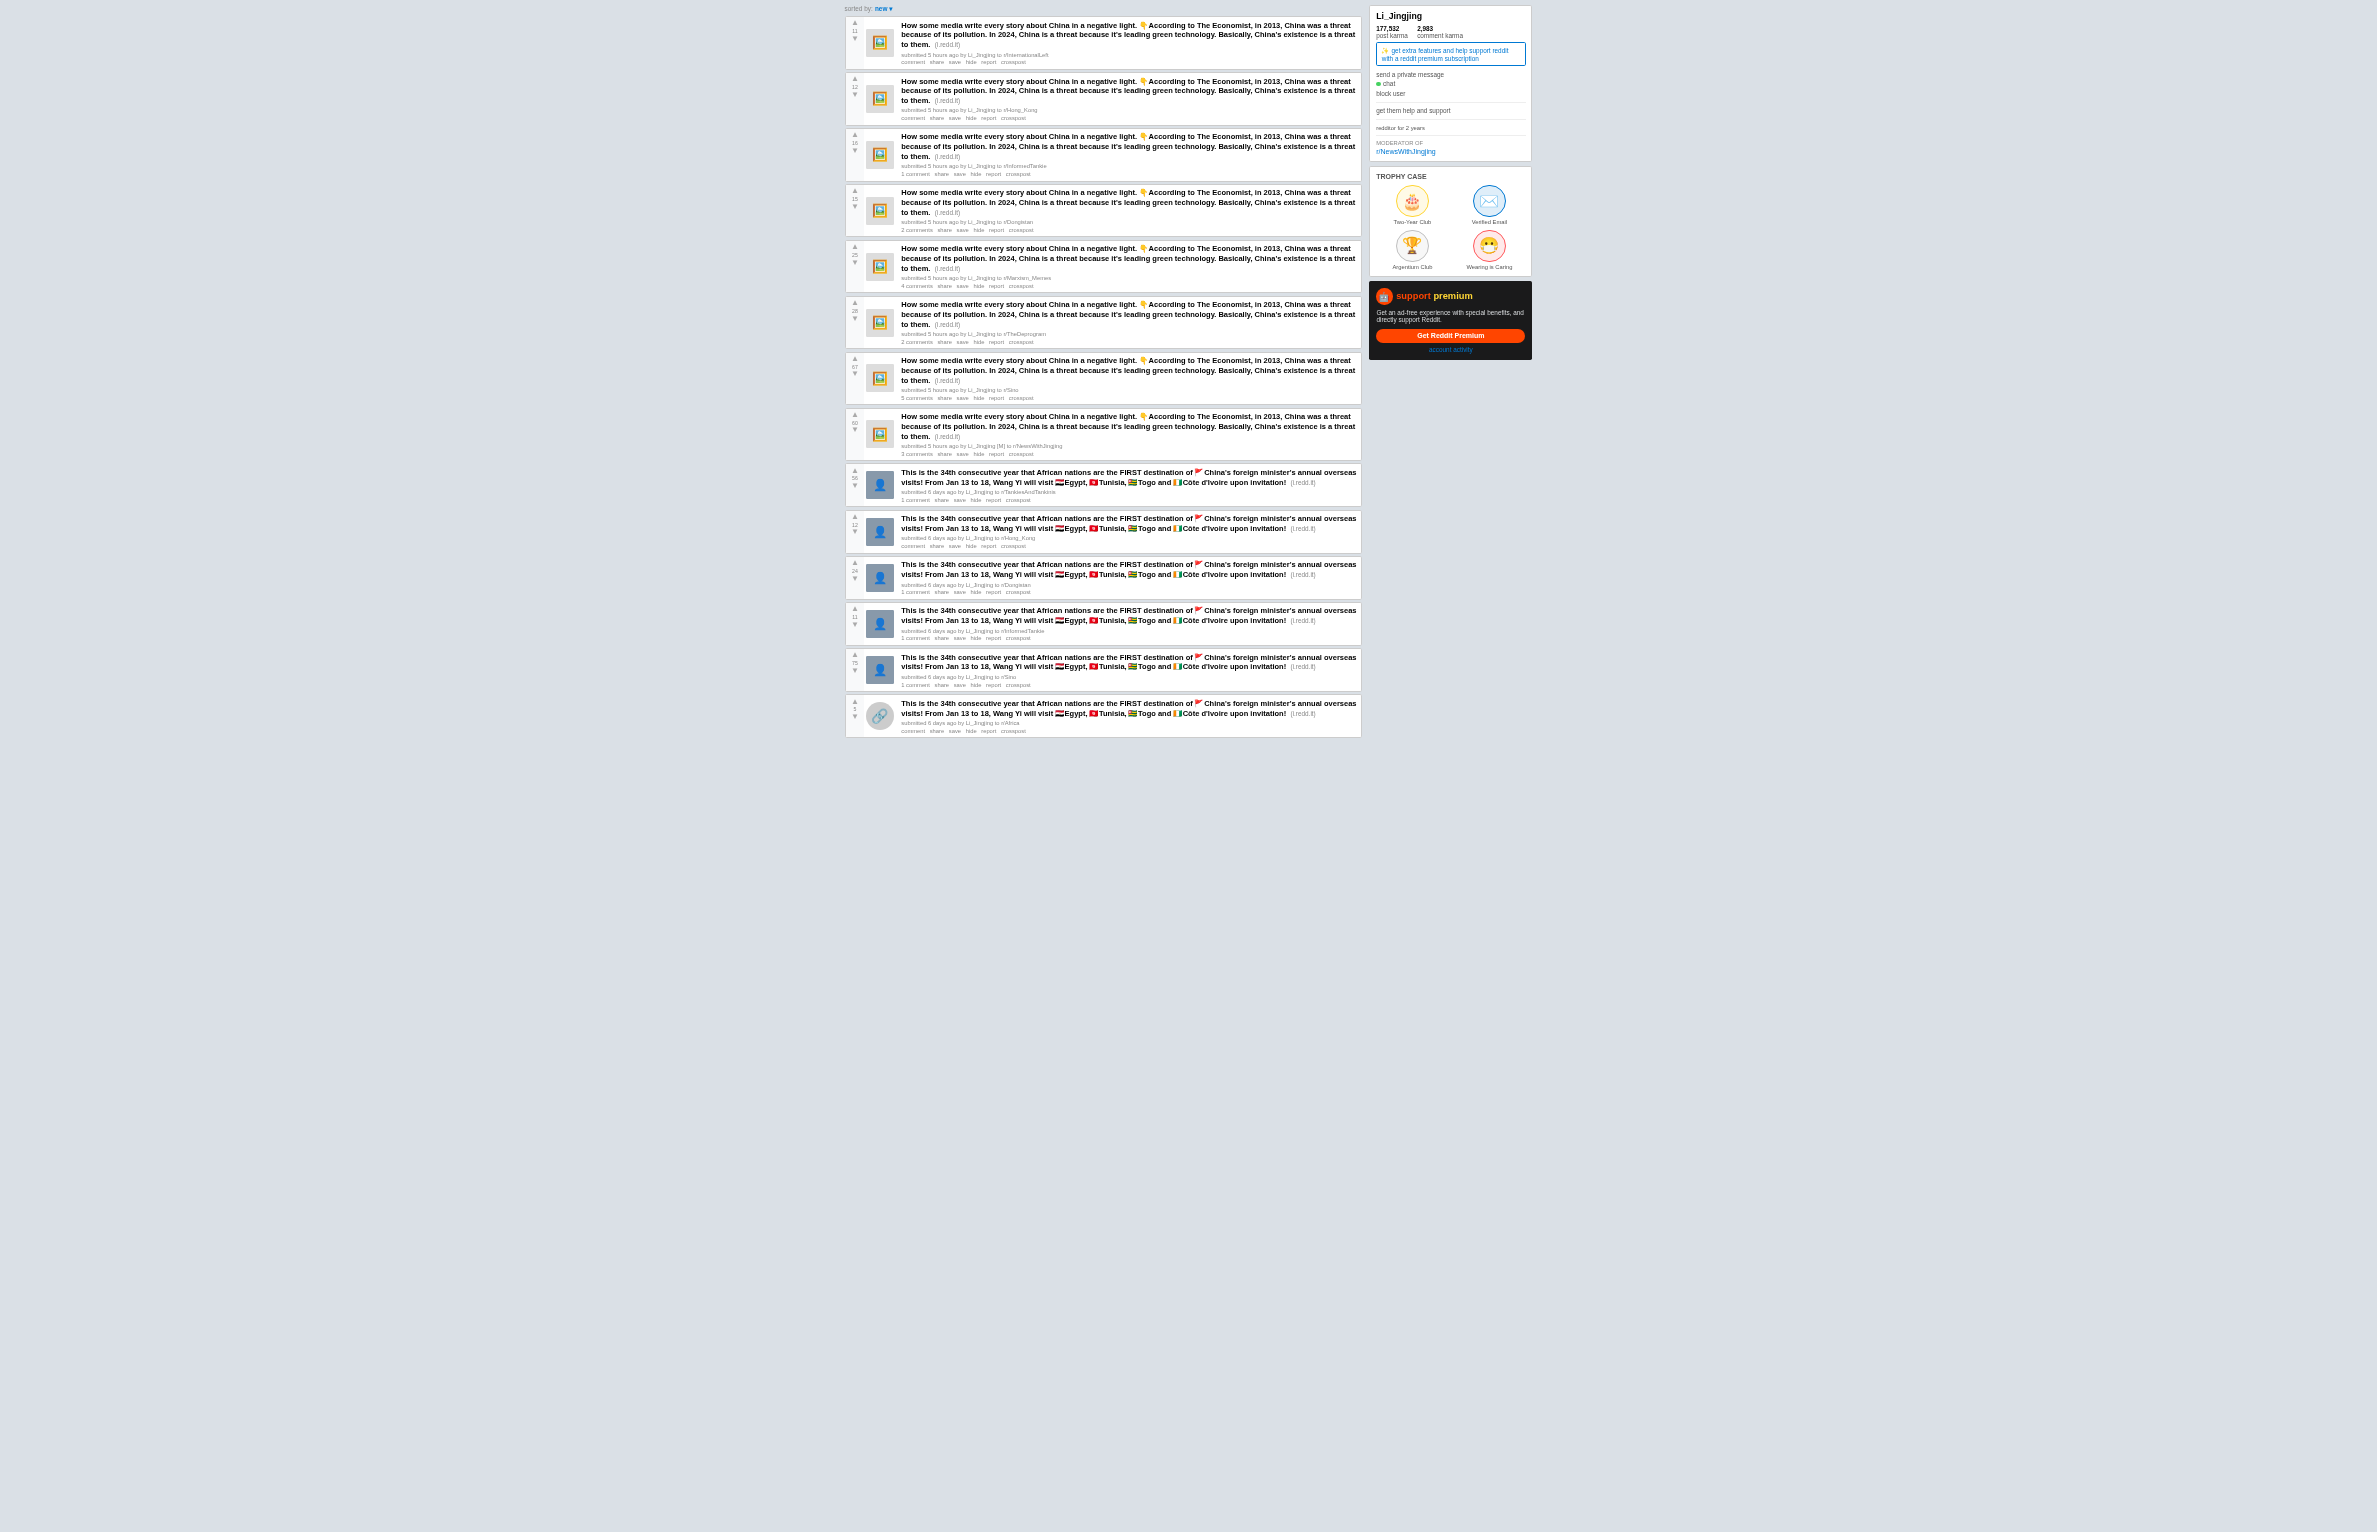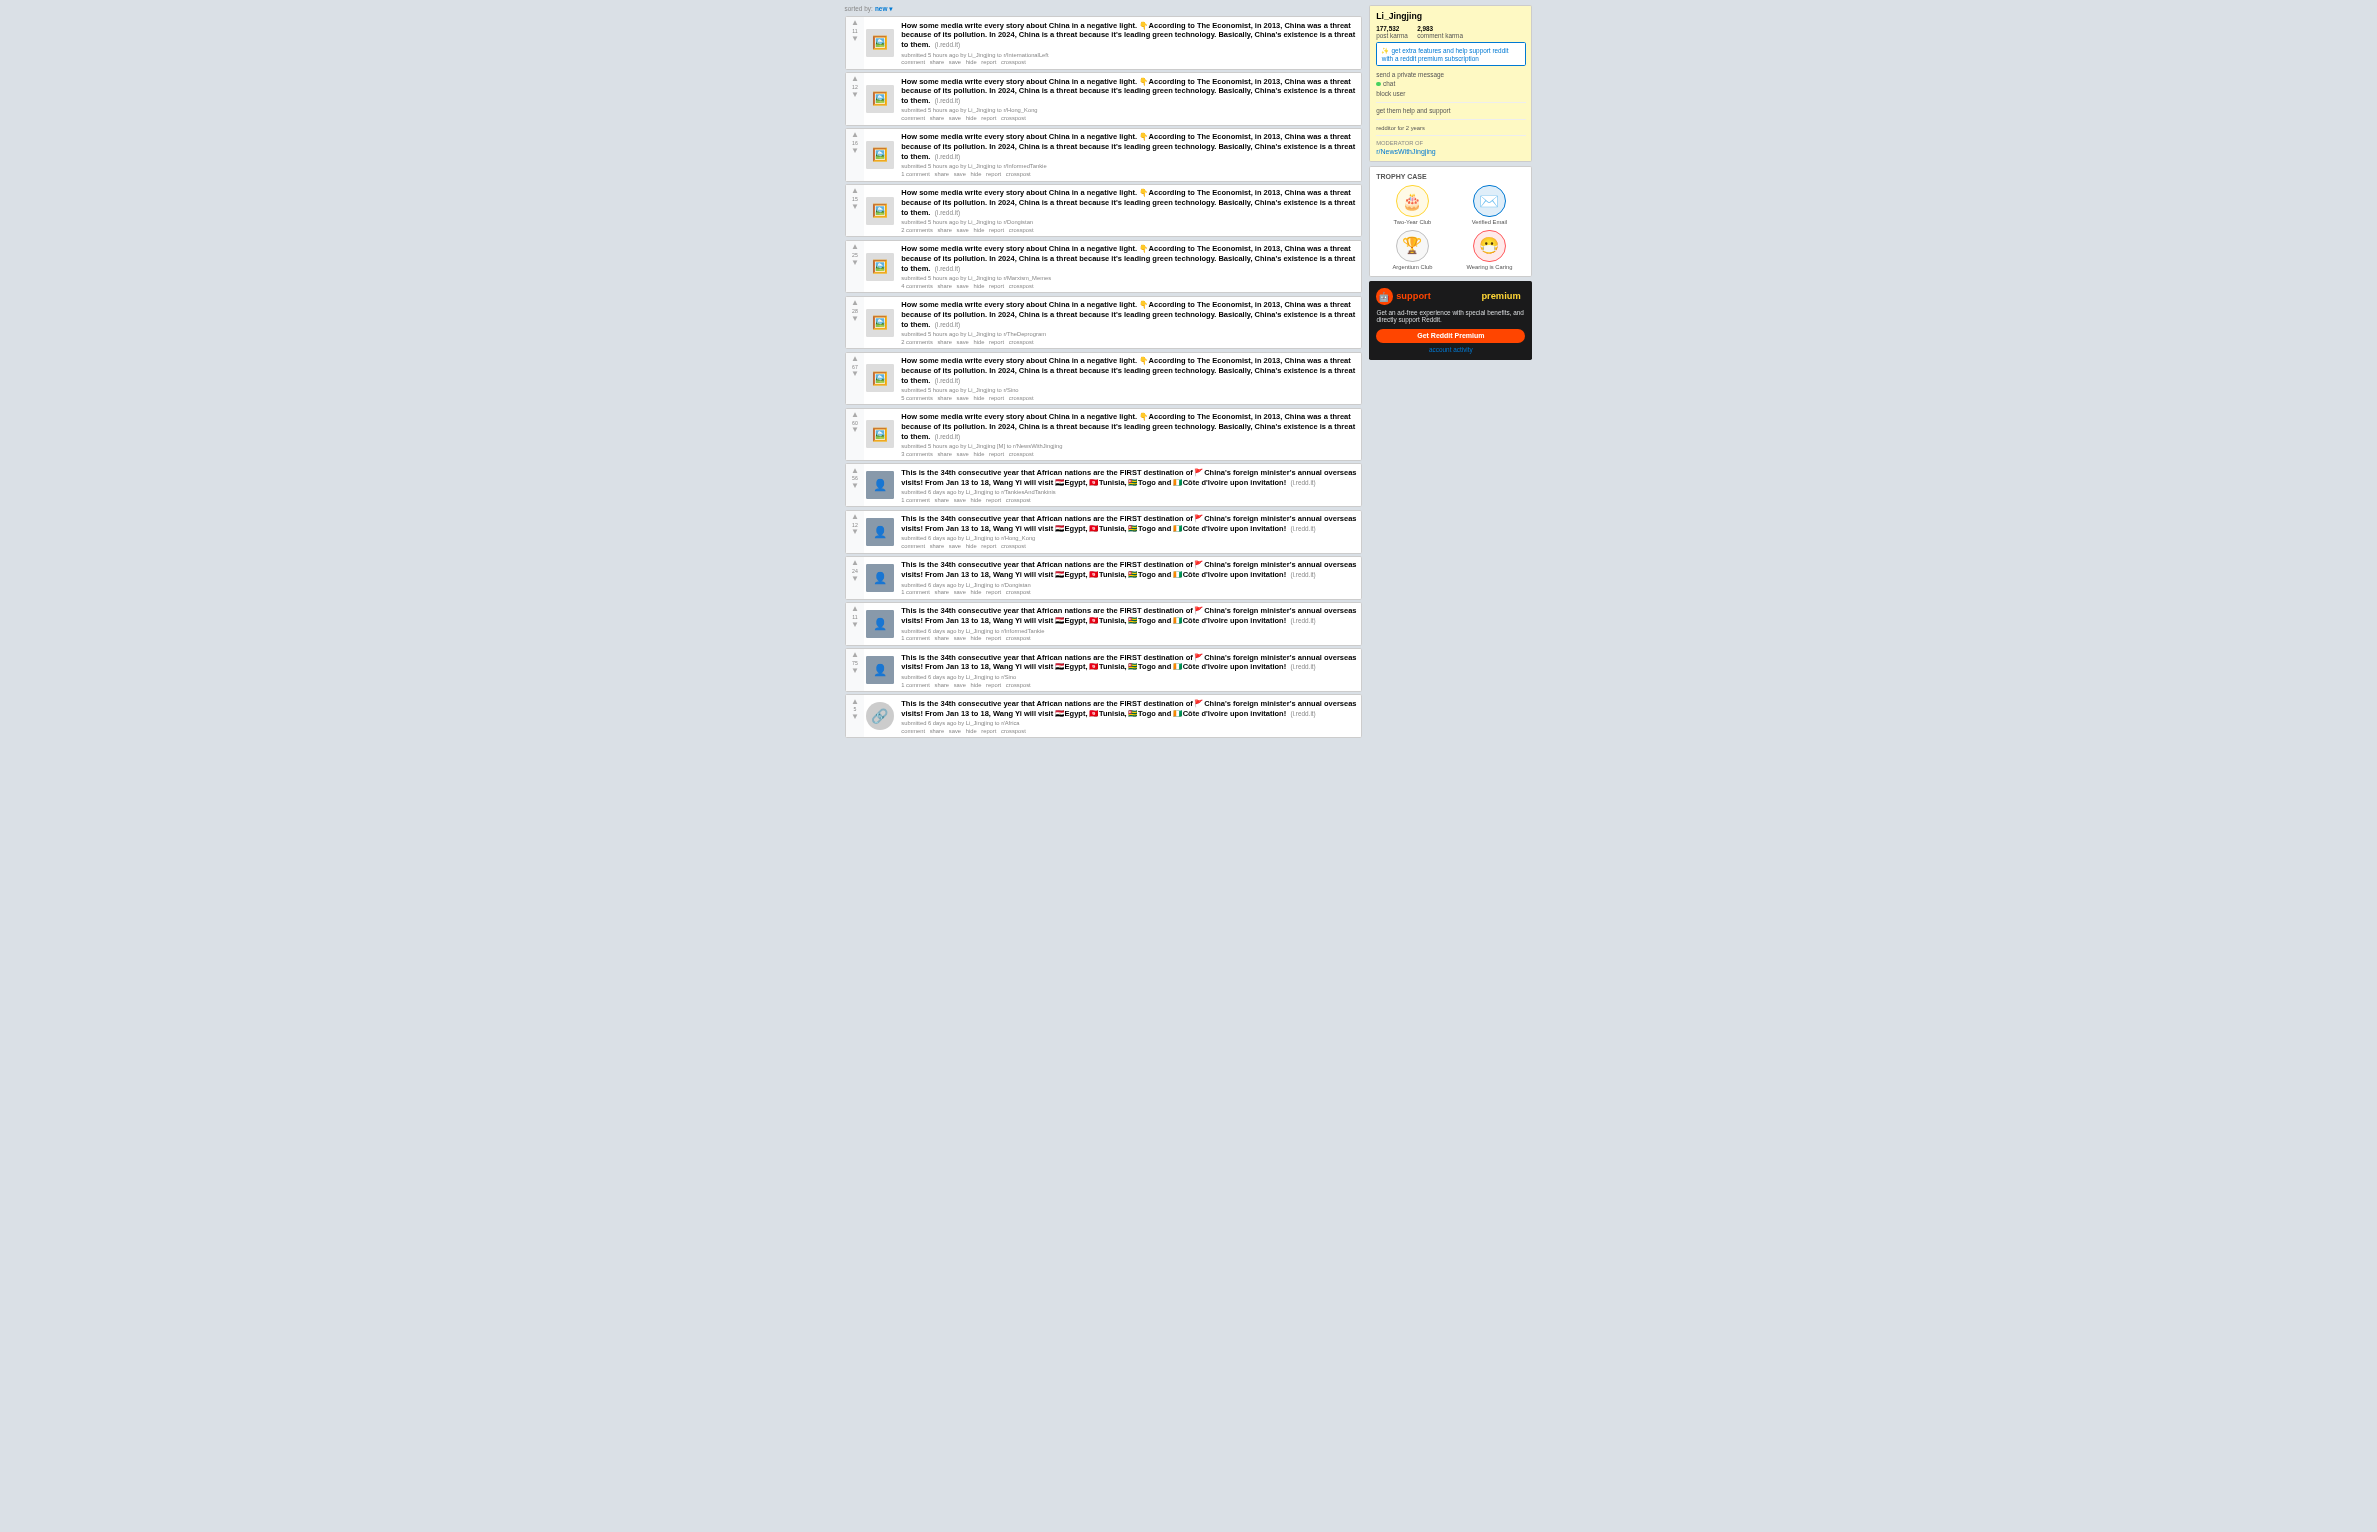--- a/index.html
+++ b/index.html
@@ -120,21 +120,21 @@
       cursor: pointer;
       color: #888;
     }
 
     
     .sidebar {
       width: 163px;
       flex-shrink: 0;
     }
     .user-panel {
-      background: #fef9c3;
+      background: #ffffff;
       border: 0.6px solid #ccc;
       border-radius: 1.7px;
       padding: 5.8px;
       margin-bottom: 4.6px;
     }
     .user-name {
       font-size: 8.7px;
       font-weight: bold;
       color: #000;
       margin-bottom: 3.5px;
@@ -220,21 +220,21 @@
       height: 16.3px;
       border-radius: 50%;
       background: #ff4500;
       display: flex;
       align-items: center;
       justify-content: center;
       font-size: 9.3px;
     }
     .premium-title { font-size: 9.3px; font-weight: bold; }
     .premium-title .reddit-text { color: #ff4500; }
-    .premium-title .premium-text { color: #ffd635; margin-left: 48px; }
+    .premium-title .premium-text { color: #ffd635; }
     .premium-desc { font-size: 6.4px; color: #d7dadc; margin-bottom: 5.8px; }
     .premium-btn {
       background: #ff4500;
       color: #fff;
       border: none;
       border-radius: 11.6px;
       padding: 3.5px 8.1px;
       font-size: 7px;
       font-weight: bold;
       cursor: pointer;

